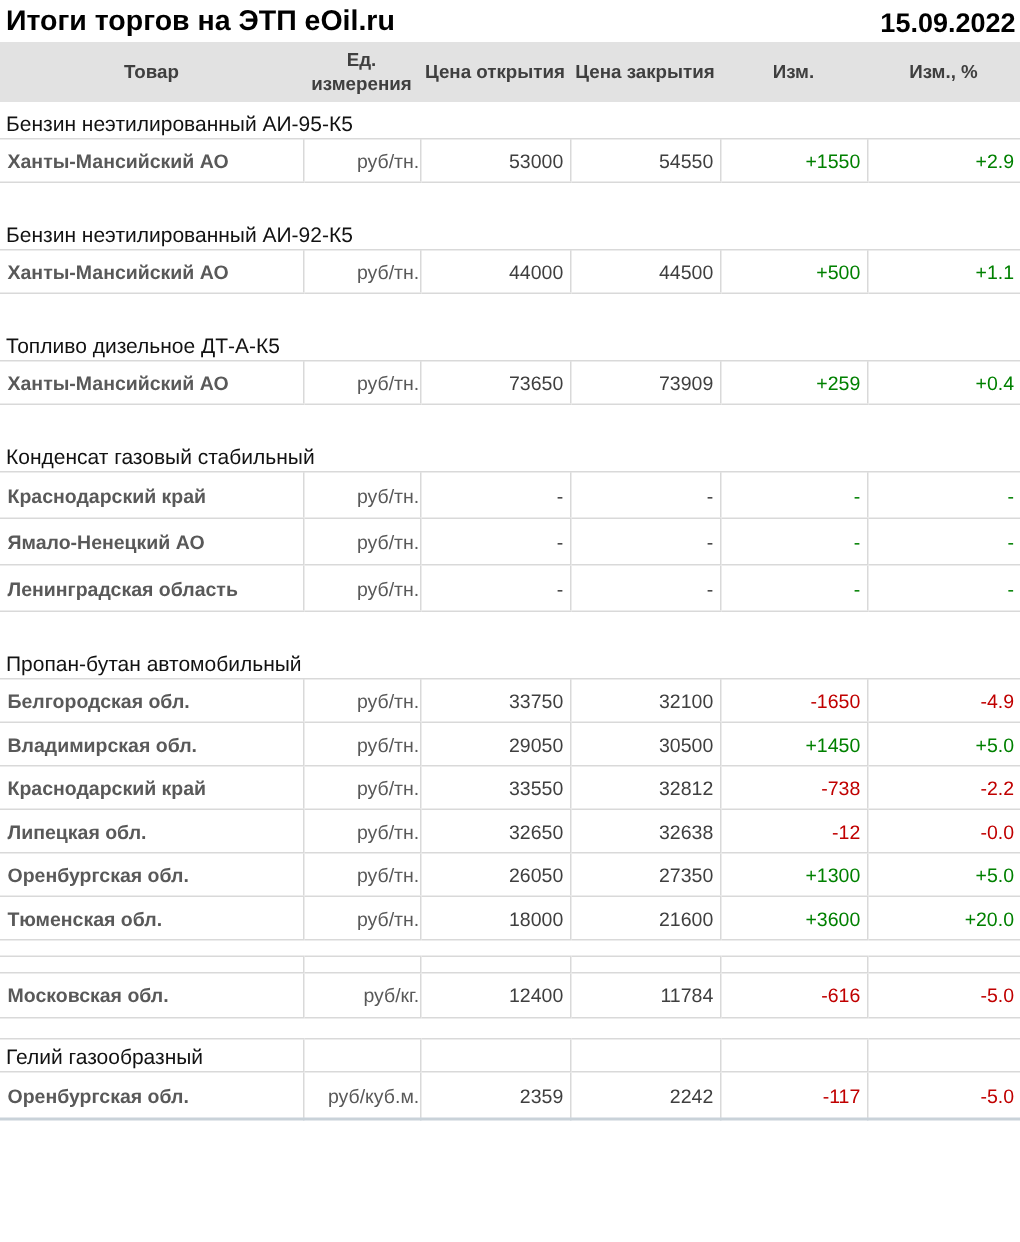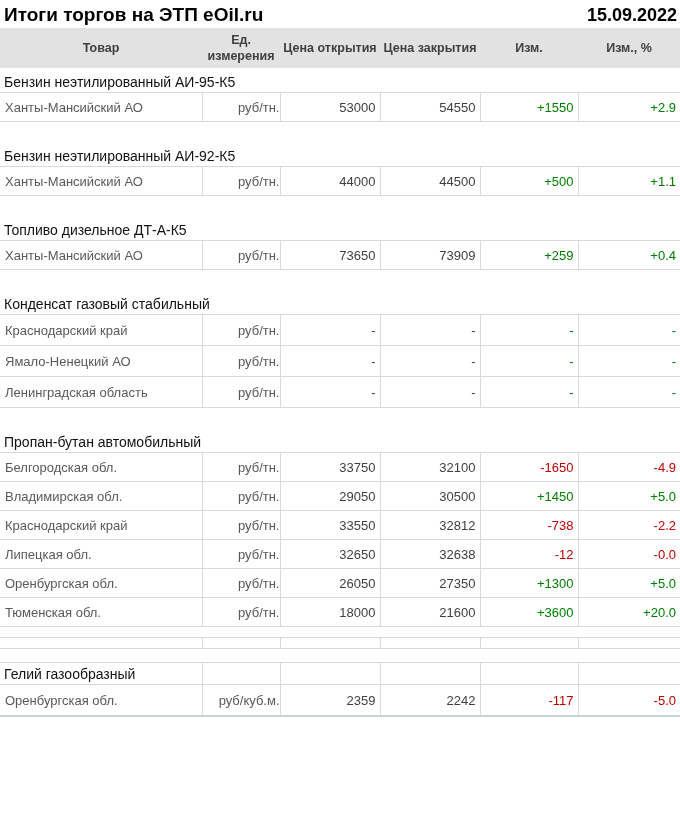--- a/index.html
+++ b/index.html
@@ -8,21 +8,21 @@
   .titlebar{display:flex;justify-content:space-between;align-items:center;height:28px;padding:2px 2px 0 4px;box-sizing:border-box;}
   .title{font-size:19px;font-weight:700;color:#000;margin:0;letter-spacing:0;}
   .date{font-size:18px;font-weight:700;color:#000;padding-right:1px;}
   table{border-collapse:collapse;table-layout:fixed;width:680px;border-bottom:2px solid #c9d2d9;}
   thead th{background:#e2e2e2;font-size:12.5px;font-weight:700;color:#3f3f3f;height:40px;vertical-align:middle;text-align:center;line-height:1.3;padding:0 2px;}
   td{font-size:13px;color:#3f3f3f;vertical-align:middle;padding:0;overflow:hidden;}
   .bb{border-bottom:1px solid #d9d9d9;}
   .bl{border-left:1px solid #d9d9d9;}
   .bt{border-top:1px solid #d9d9d9;}
   td.section{font-size:14px;font-weight:400;color:#121212;padding:2px 0 2px 4px;height:17px;white-space:nowrap;}
-  td.c-region{padding:3px 2px 3px 5px;color:#595959;line-height:15px;}
+  td.c-region{padding:3px 2px 3px 5px;color:#595959;line-height:15px;font-weight:bold;}
   td.c-unit{text-align:right;color:#595959;}
   td.c-num{text-align:right;padding-right:4px;color:#3f3f3f;}
   td.up{color:var(--up,#008000);}
   td.down{color:var(--down,#c00000);}
   tr.gap td{border:none;}
 </style>
 </head>
 <body>
 
 <div class="page">
@@ -181,20 +181,28 @@
           <td class="" colspan="6" style="height: 10px;"></td>
         </tr>
         <tr>
           <td class="bt bb" style="height: 10px;"></td>
           <td class="bt bb bl" style="height: 10px;"></td>
           <td class="bt bb bl" style="height: 10px;"></td>
           <td class="bt bb bl" style="height: 10px;"></td>
           <td class="bt bb bl" style="height: 10px;"></td>
           <td class="bt bb bl" style="height: 10px;"></td>
         </tr>
+        <tr>
+          <td class="c-region bb" style="height: 23px;">Московская обл.</td>
+          <td class="c-unit bb bl">руб/кг.</td>
+          <td class="c-num bb bl">12400</td>
+          <td class="c-num bb bl">11784</td>
+          <td class="c-num bb bl down">-616</td>
+          <td class="c-num bb bl down">-5.0</td>
+        </tr>
         <tr class="gap">
           <td class="" colspan="6" style="height: 13px;"></td>
         </tr>
         <tr>
           <td class="section bb bt">Гелий газообразный</td>
           <td class="bb bl bt"></td>
           <td class="bb bl bt"></td>
           <td class="bb bl bt"></td>
           <td class="bb bl bt"></td>
           <td class="bb bl bt"></td>

